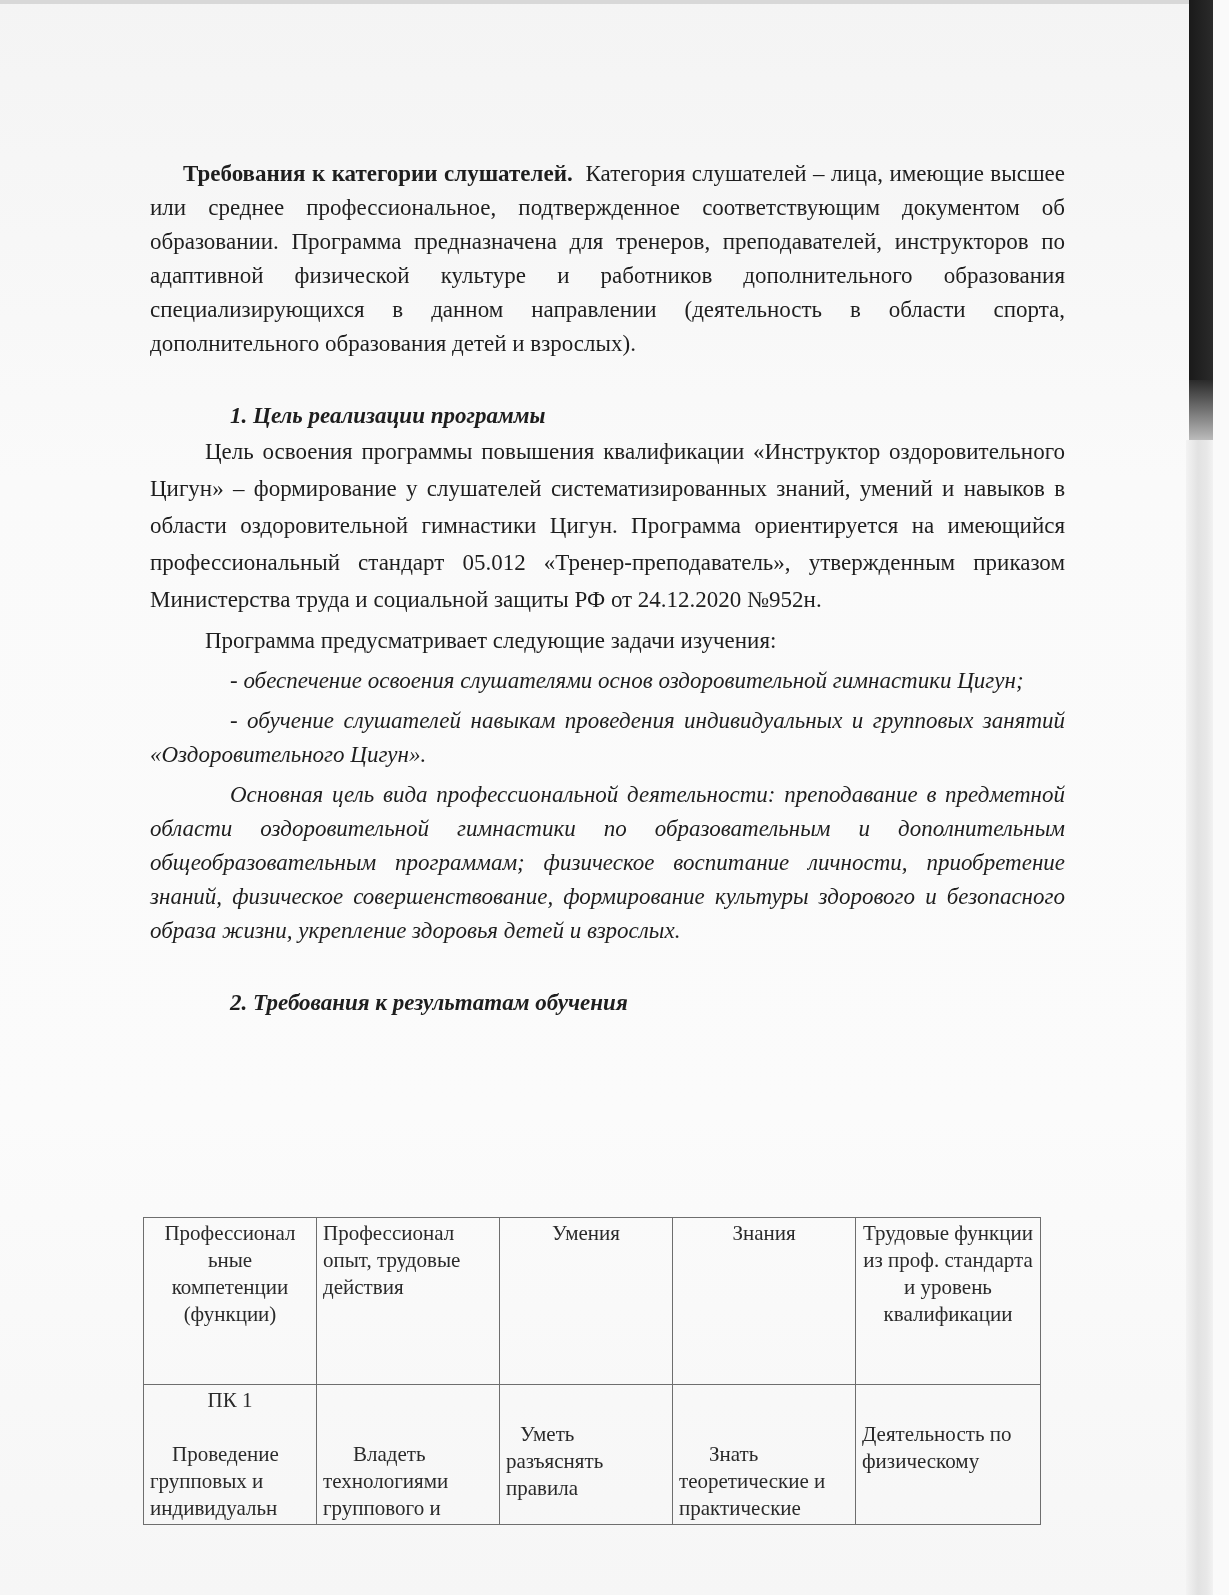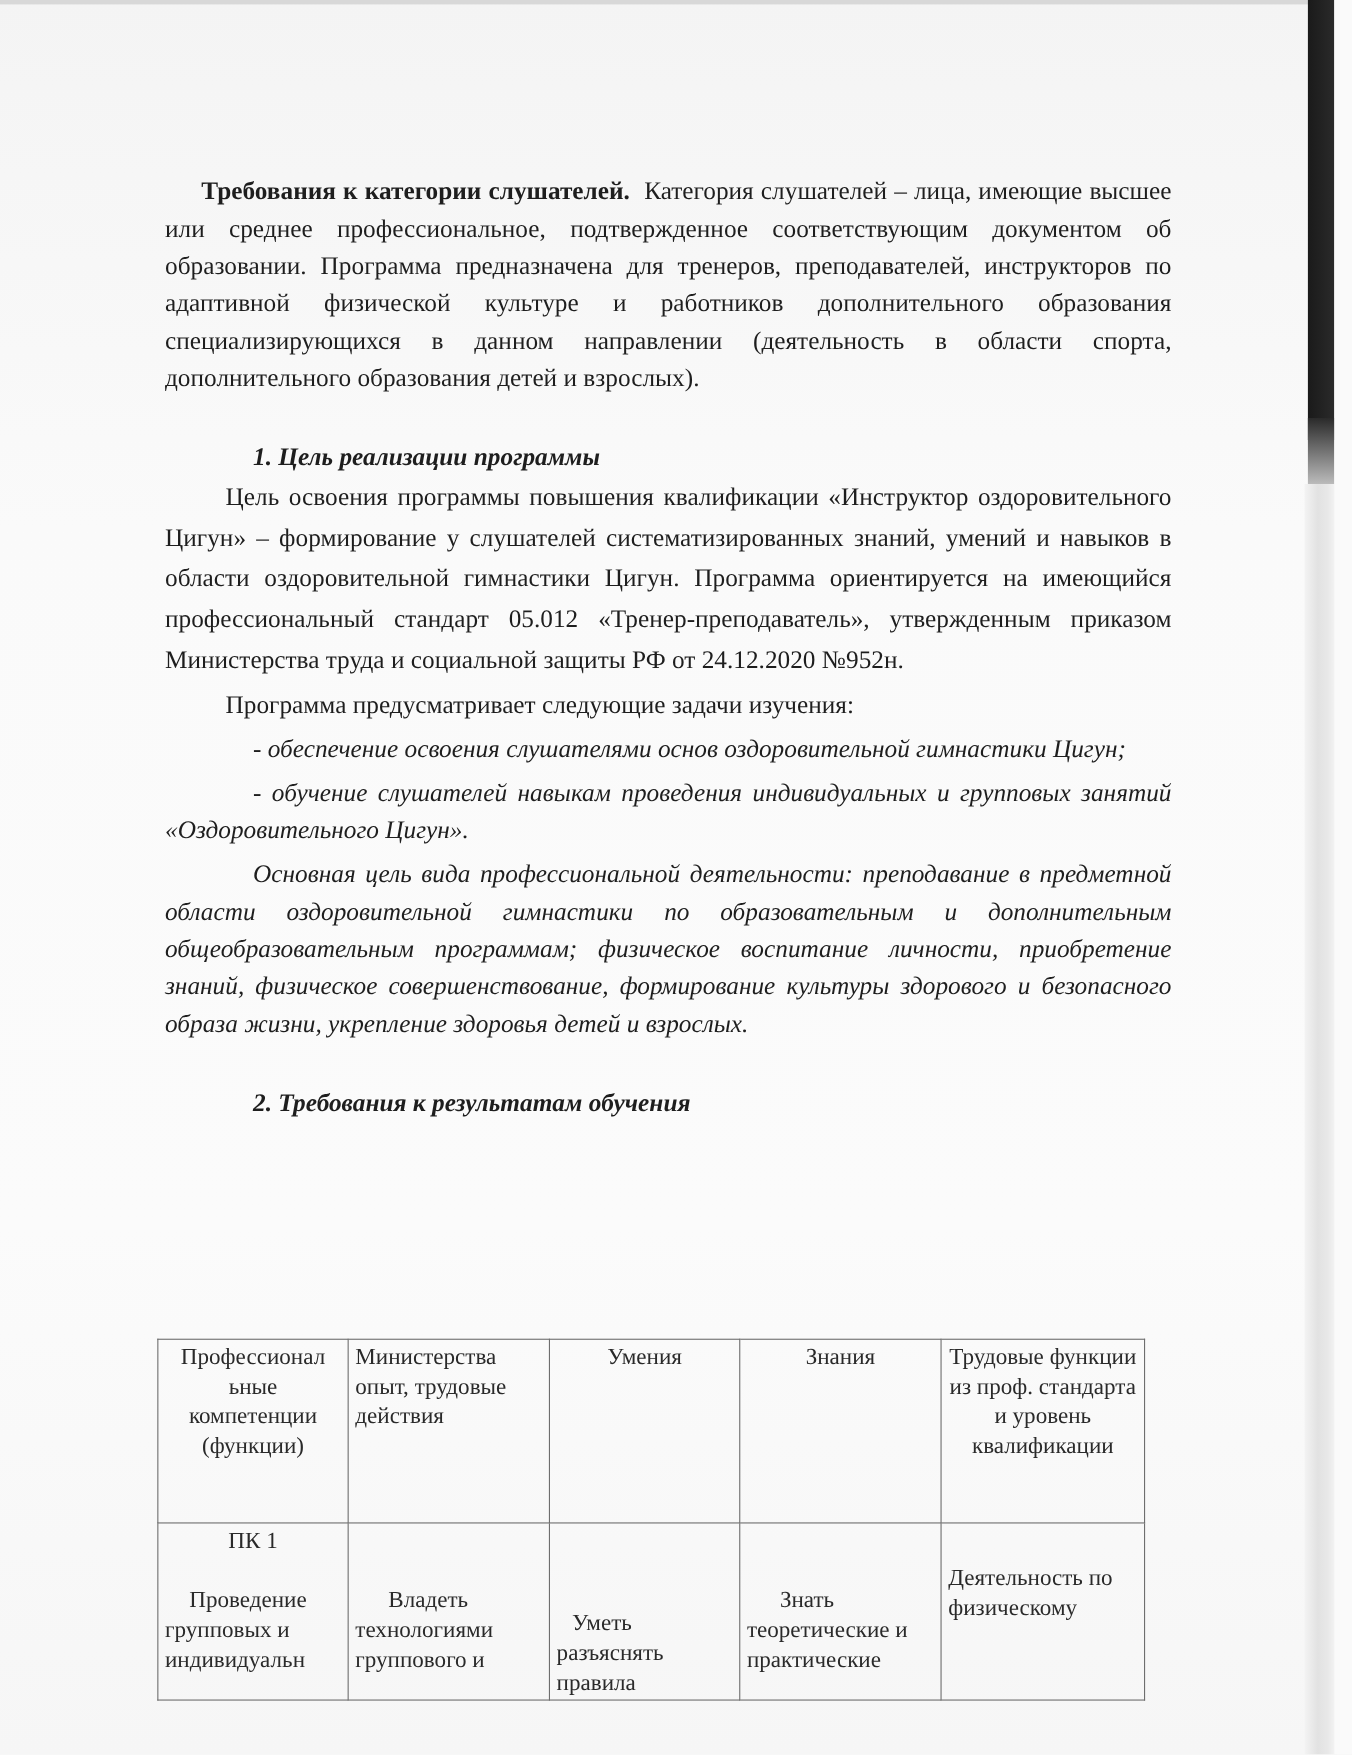--- a/index.html
+++ b/index.html
@@ -67,29 +67,29 @@
   <p class="indent3" style="margin-top:6px;">- обучение слушателей навыкам проведения индивидуальных и групповых занятий «Оздоровительного Цигун».</p>
   <p class="indent3" style="margin-top:6px;">Основная цель вида профессиональной деятельности: преподавание в предметной области оздоровительной гимнастики по образовательным и дополнительным общеобразовательным программам; физическое воспитание личности, приобретение знаний, физическое совершенствование, формирование культуры здорового и безопасного образа жизни, укрепление здоровья детей и взрослых.</p>
 
   <p class="h indent3" style="margin-top:38px;">2. Требования к результатам обучения</p>
 </div>
 
 <table>
   <tbody>
       <tr style="height:167px;">
     <td class="c" style="width:160px;">Профессионал ьные компетенции (функции)</td>
-    <td style="width:170px;">Министерства опыт, трудовые действия</td>
+    <td style="width:170px;">Профессионал опыт, трудовые действия</td>
     <td class="c" style="width:160px;">Умения</td>
     <td class="c" style="width:170px;">Знания</td>
     <td class="c">Трудовые функции из проф. стандарта и уровень квалификации</td>
   </tr>
   <tr style="height:140px;">
     <td>
       <div class="c">ПК 1</div>
       <div style="margin-top:27px; text-indent:22px;">Проведение групповых и индивидуальн</div>
     </td>
     <td style="padding-top:56px; text-indent:30px;">Владеть технологиями группового и</td>
-    <td style="padding-top:77px; text-indent:14px;">Уметь разъяснять правила</td>
+    <td style="padding-top:36px; text-indent:14px;">Уметь разъяснять правила</td>
     <td style="padding-top:56px; text-indent:30px;">Знать теоретические и практические</td>
     <td style="padding-top:36px;">Деятельность по физическому</td>
   </tr>
 </tbody>
   </table>
 
 </body></html>

